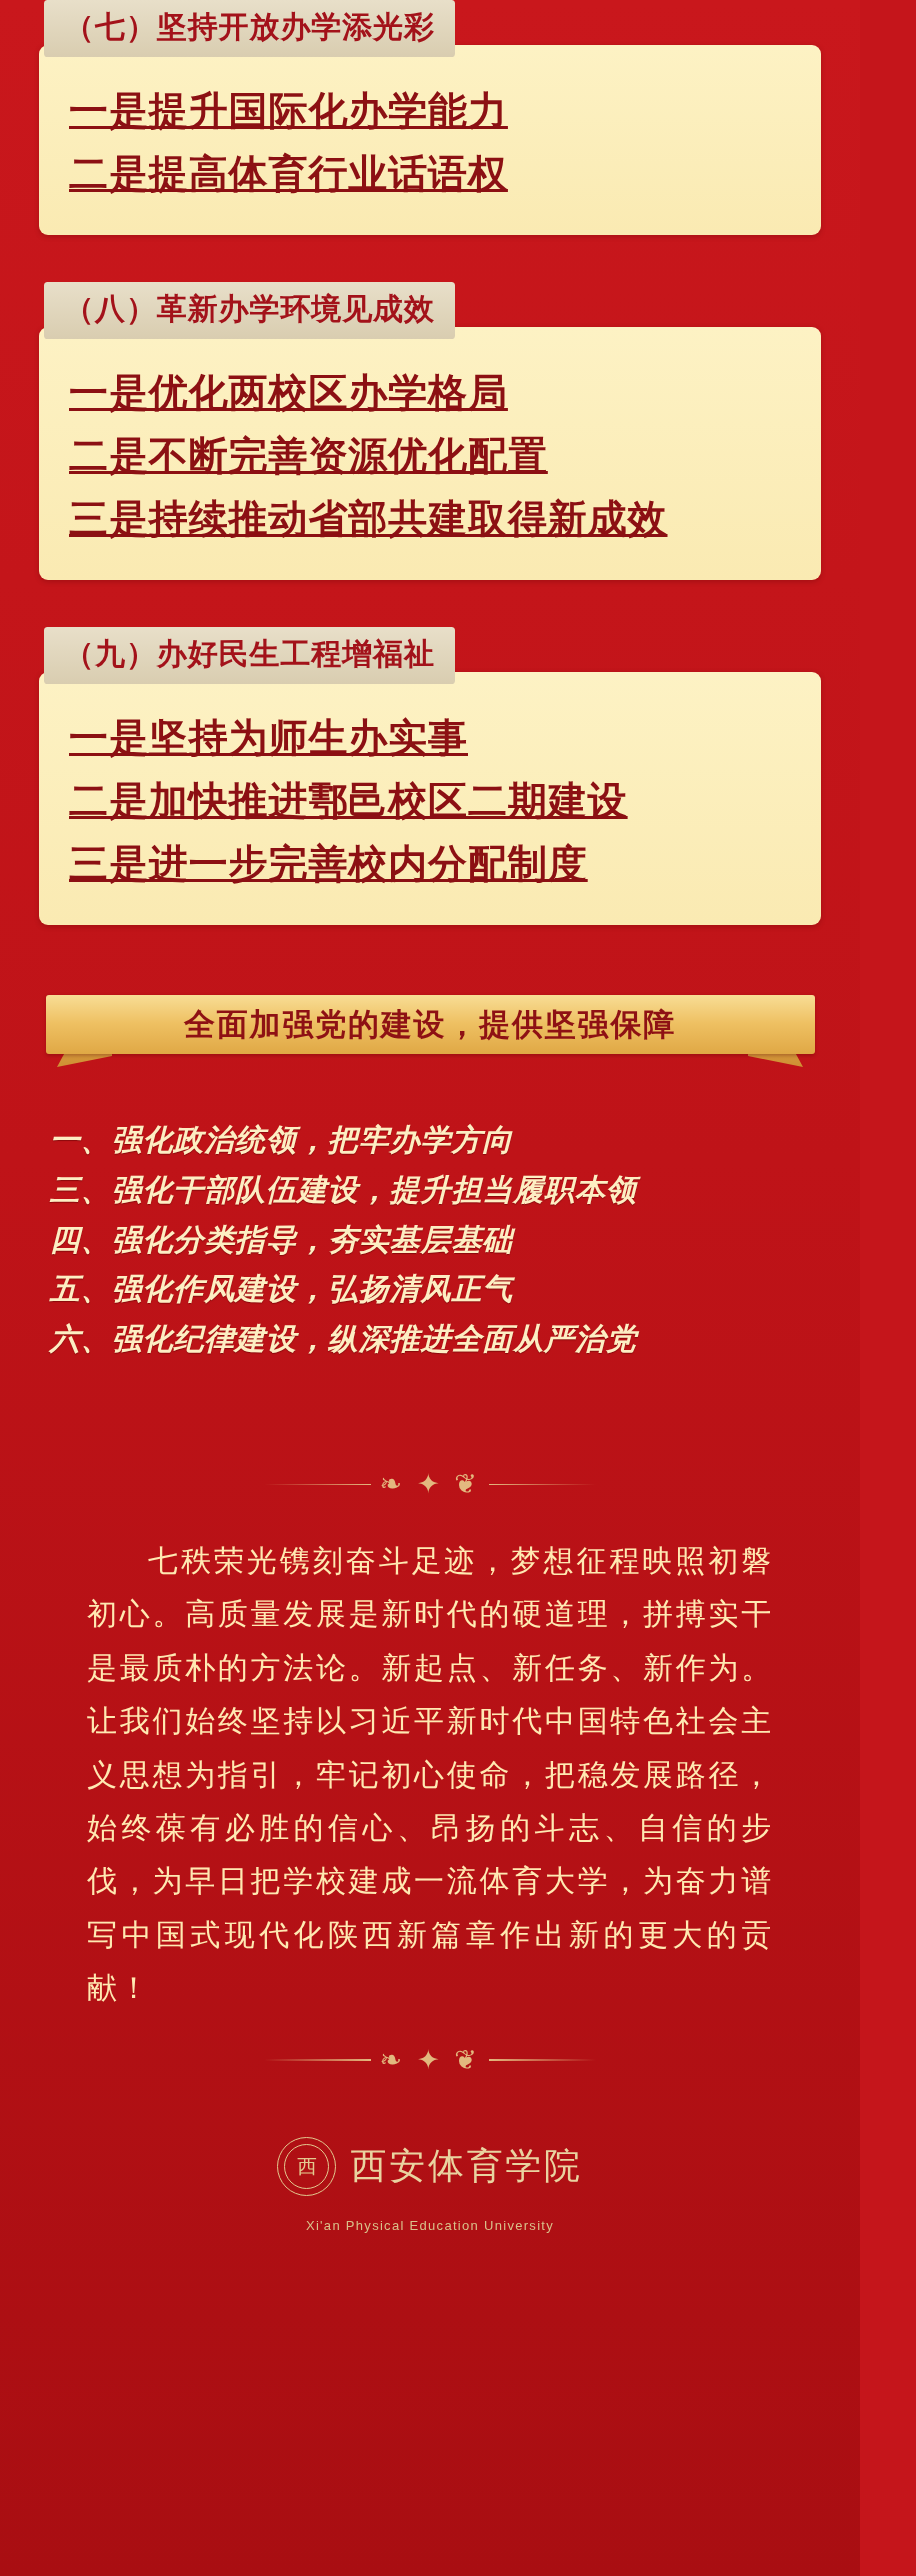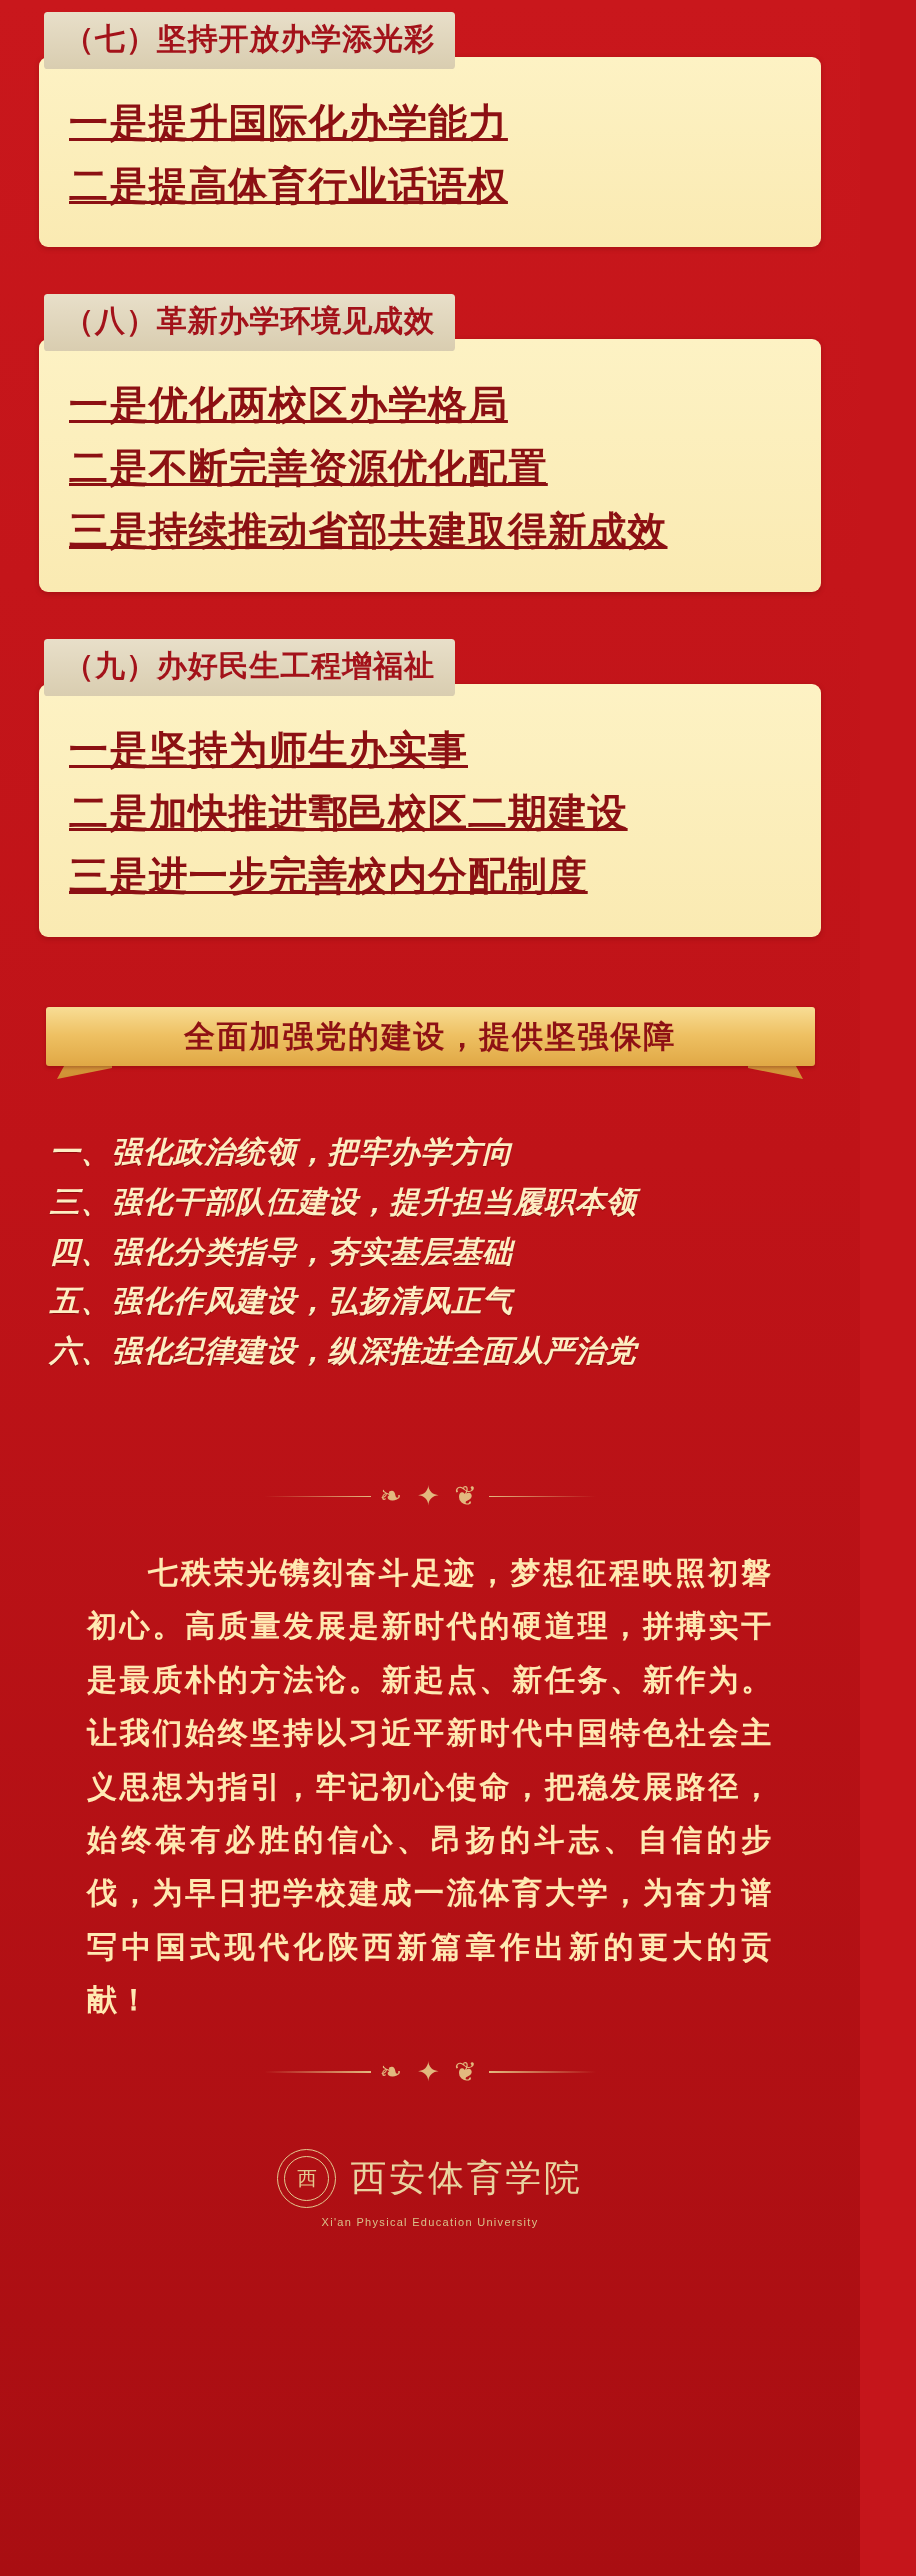--- a/index.html
+++ b/index.html
@@ -10,21 +10,21 @@
     width: 916px;
     background: #c5151b;
     font-family: "Liberation Sans", sans-serif;
   }
   .page {
     position: relative;
     width: 860px;
     min-height: 2576px;
     background: linear-gradient(180deg, #c9171c 0%, #bf1318 45%, #a90e12 100%);
     box-sizing: border-box;
-    padding: 12px 39px 0 39px;
+    padding: 0 39px 0 39px;
     overflow: hidden;
   }
 
   
   .section {
     margin-bottom: 47px;
   }
   .sec-head {
     display: inline-block;
     background: linear-gradient(180deg, #e8dfc9 0%, #d9cdb0 100%);
@@ -140,21 +140,21 @@
     font-size: 27px;
     line-height: 1;
     letter-spacing: 3.6px;
   }
 
   
   .closing {
     padding: 0 48px;
     color: #ffe9b2;
     font-size: 30px;
-    font-weight: bold;
+    font-weight: normal;
     line-height: 1.78;
     letter-spacing: 1.8px;
     text-align: justify;
     text-indent: 61px;
     margin-bottom: 32px;
   }
 
   
   .footer {
     margin-top: 63px;
@@ -191,24 +191,24 @@
     justify-content: center;
     font-size: 19.7px;
   }
   .logo-cn {
     color: #e9d3a0;
     font-size: 36px;
     font-weight: normal;
     letter-spacing: 2.7px;
   }
   .logo-en {
-    margin-top: 8px;
+    margin-top: 22px;
     color: #dcc characters;
     color: #d9c08a;
-    font-size: 11px;
+    font-size: 13px;
     letter-spacing: 1.3px;
   }
 </style>
 </head>
 <body>
 
 <div class="page">
 
   <div class="section">
     <div class="sec-head">（七）坚持开放办学添光彩</div>

